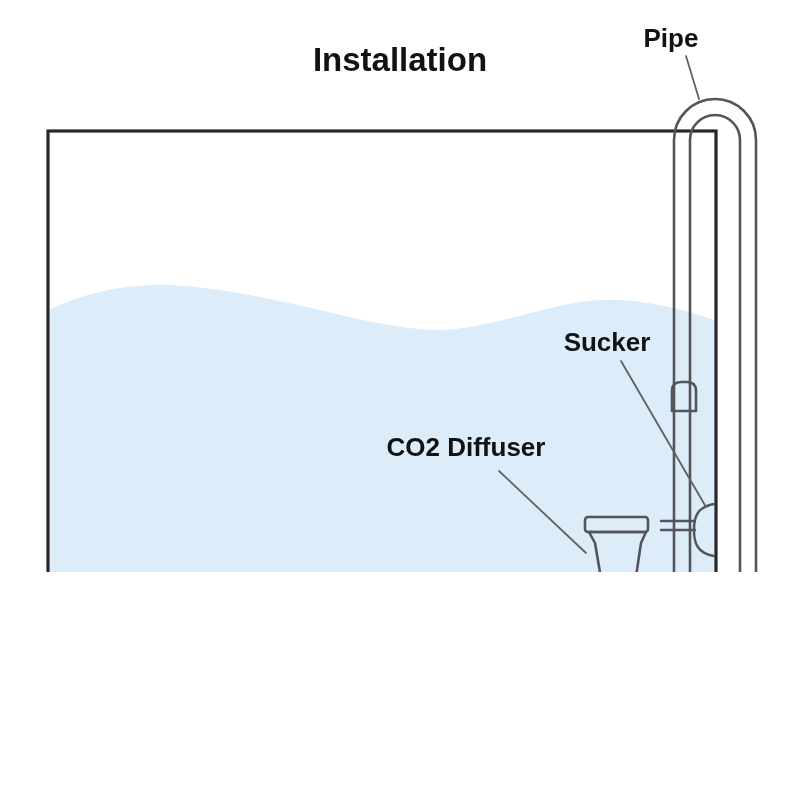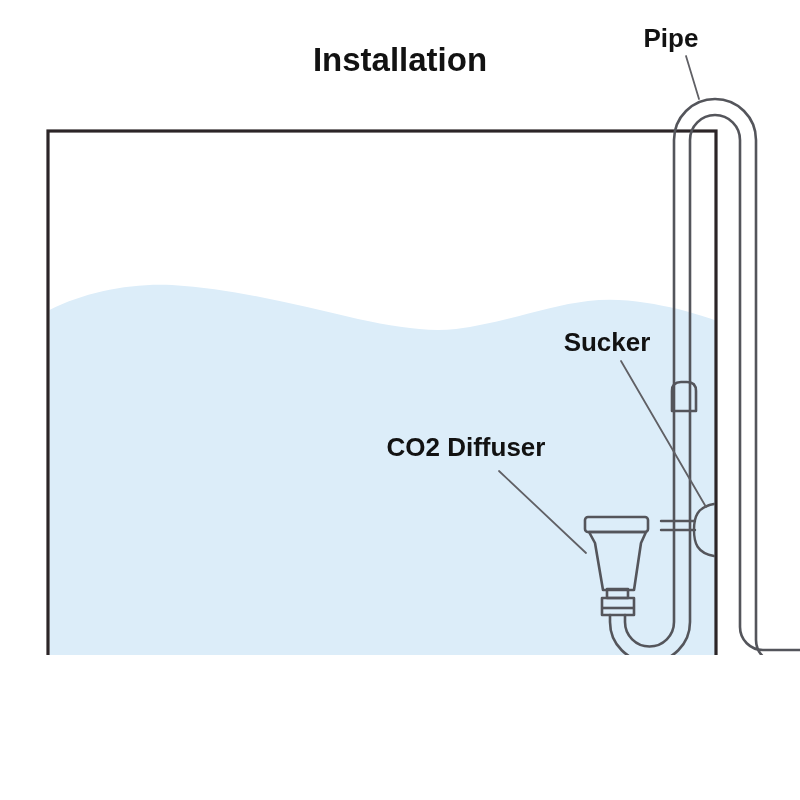--- a/index.html
+++ b/index.html
@@ -3,21 +3,21 @@
 <meta charset="utf-8">
 <style>
   html, body {
     margin: 0;
     padding: 0;
     background: #ffffff;
   }
   .stage {
     position: relative;
     width: 800px;
-    height: 655px;
+    height: 572px;
     background: #ffffff;
     overflow: hidden;
     font-family: "Liberation Sans", sans-serif;
   }
   svg { display: block; }
   .ttl {
     font-family: "Liberation Sans", sans-serif;
     font-weight: 700;
     font-size: 33px;
   }

